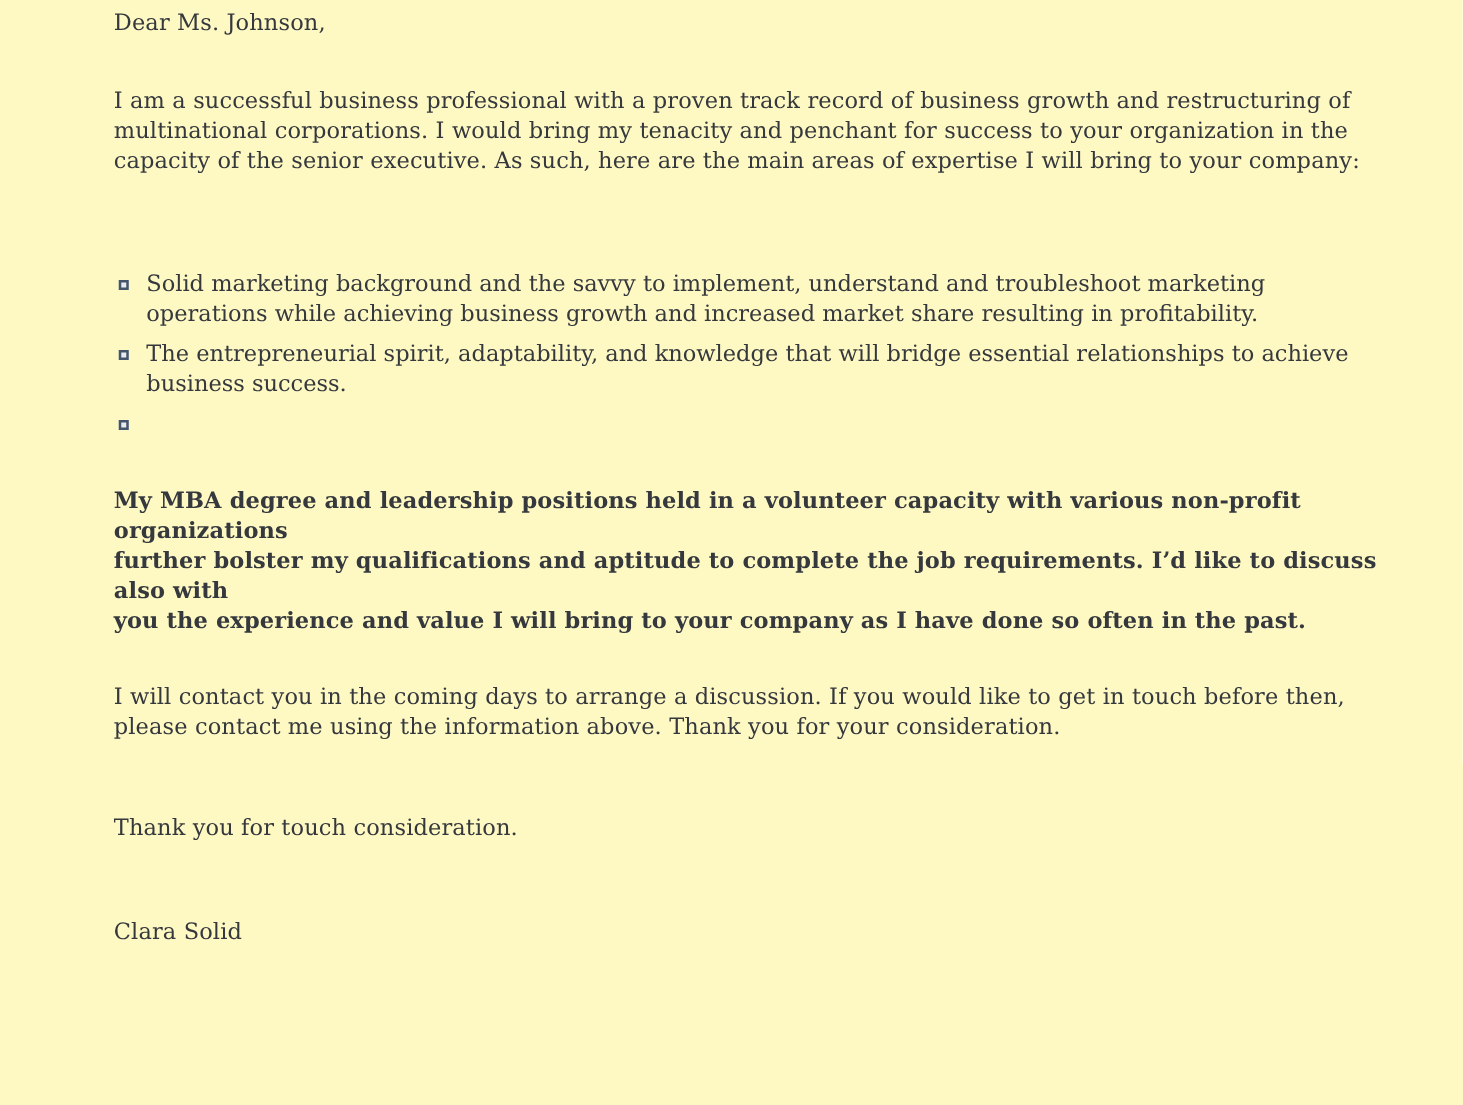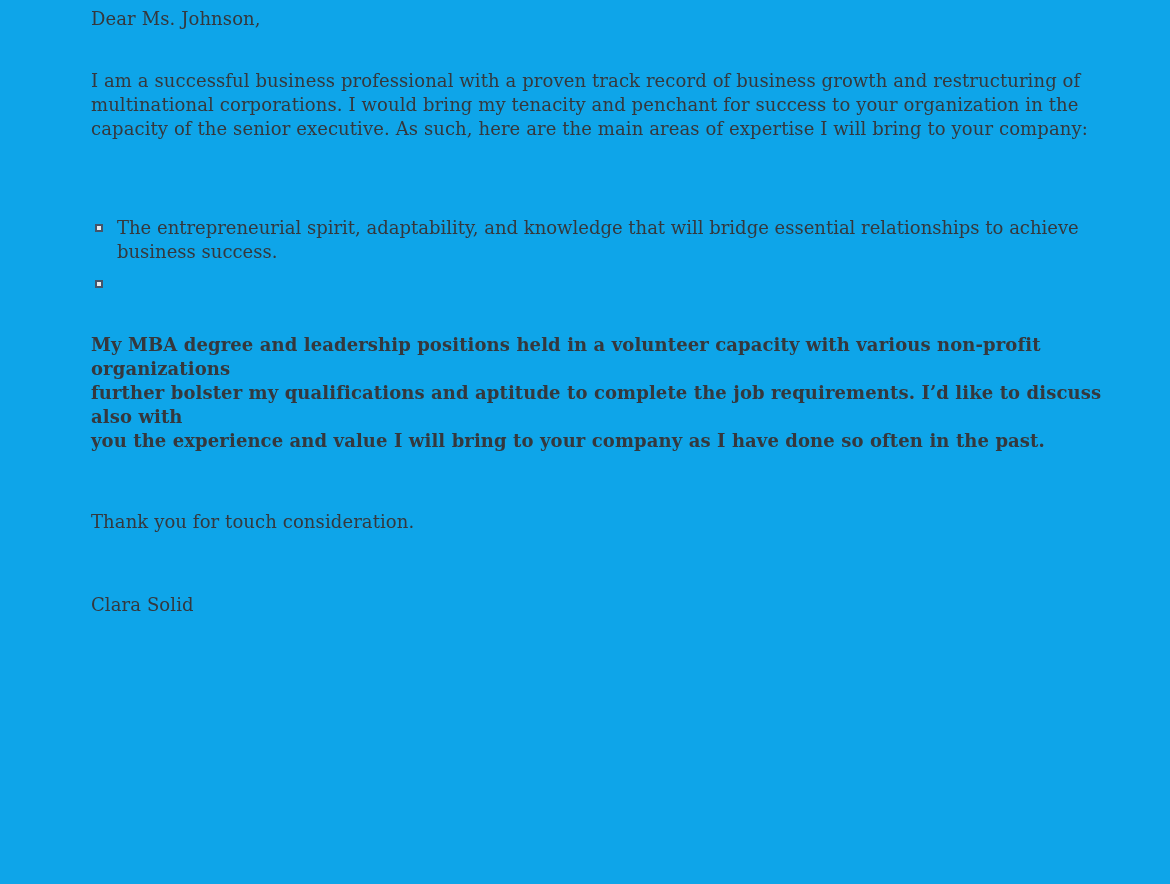--- a/index.html
+++ b/index.html
@@ -12,21 +12,21 @@
     height: 884px;
     overflow: hidden;
     font-family: "DejaVu Serif", "Liberation Serif", serif;
     color: #35383d;
   }
   .page {
     box-sizing: border-box;
     width: 1170px;
     height: 884px;
     padding: 7px 40px 0 91px;
-    background: #0ea5e9;
+    background: #fef9c3;
   }
   .line, .para {
     font-size: 18px;
     line-height: 24px;
     white-space: pre-line;
     letter-spacing: 0.1px;
   }
   .greeting { margin: 0; }
   .intro { margin-top: 38px; }
   ul.bullet-list {
@@ -64,32 +64,39 @@
 
   <p class="line greeting">Dear Ms. Johnson,</p>
 
   <div class="para intro">I am a successful business professional with a proven track record of business growth and restructuring of
 multinational corporations. I would bring my tenacity and penchant for success to your organization in the
 capacity of the senior executive. As such, here are the main areas of expertise I will bring to your company:</div>
 
   <ul class="bullet-list">
     <li>
       <span class="sq"></span>
+      <span class="li-text">Solid marketing background and the savvy to implement, understand and troubleshoot marketing
+operations while achieving business growth and increased market share resulting in profitability.</span>
+    </li>
+    <li>
+      <span class="sq"></span>
       <span class="li-text">The entrepreneurial spirit, adaptability, and knowledge that will bridge essential relationships to achieve
 business success.</span>
     </li>
     <li>
       <span class="sq"></span>
     </li>
   </ul>
 
   <div class="para mba">My MBA degree and leadership positions held in a volunteer capacity with various non-profit organizations
 further bolster my qualifications and aptitude to complete the job requirements. I’d like to discuss also with
 you the experience and value I will bring to your company as I have done so often in the past.</div>
 
+  <div class="para contact">I will contact you in the coming days to arrange a discussion. If you would like to get in touch before then,
+please contact me using the information above. Thank you for your consideration.</div>
 
   <div class="para thanks">Thank you for touch consideration.</div>
 
   <div class="signature-block">
     <div class="line">Clara Solid</div>
   </div>
 
 </div>
 
 </body></html>

